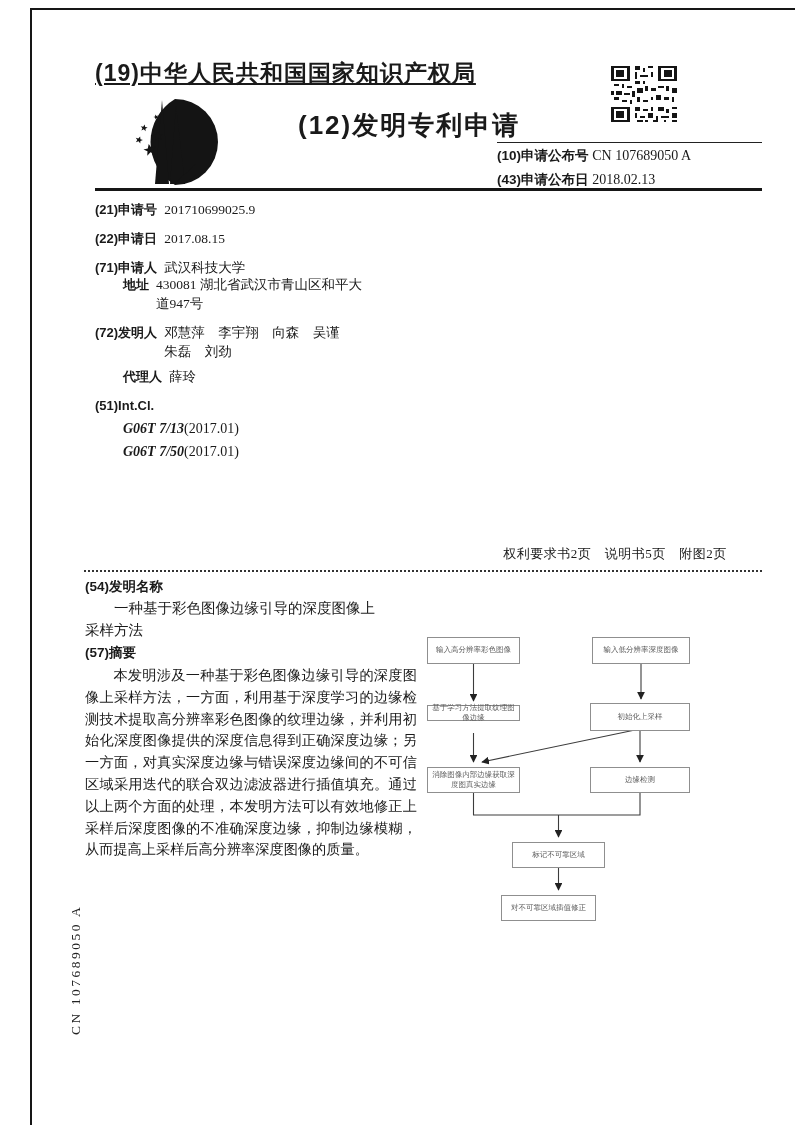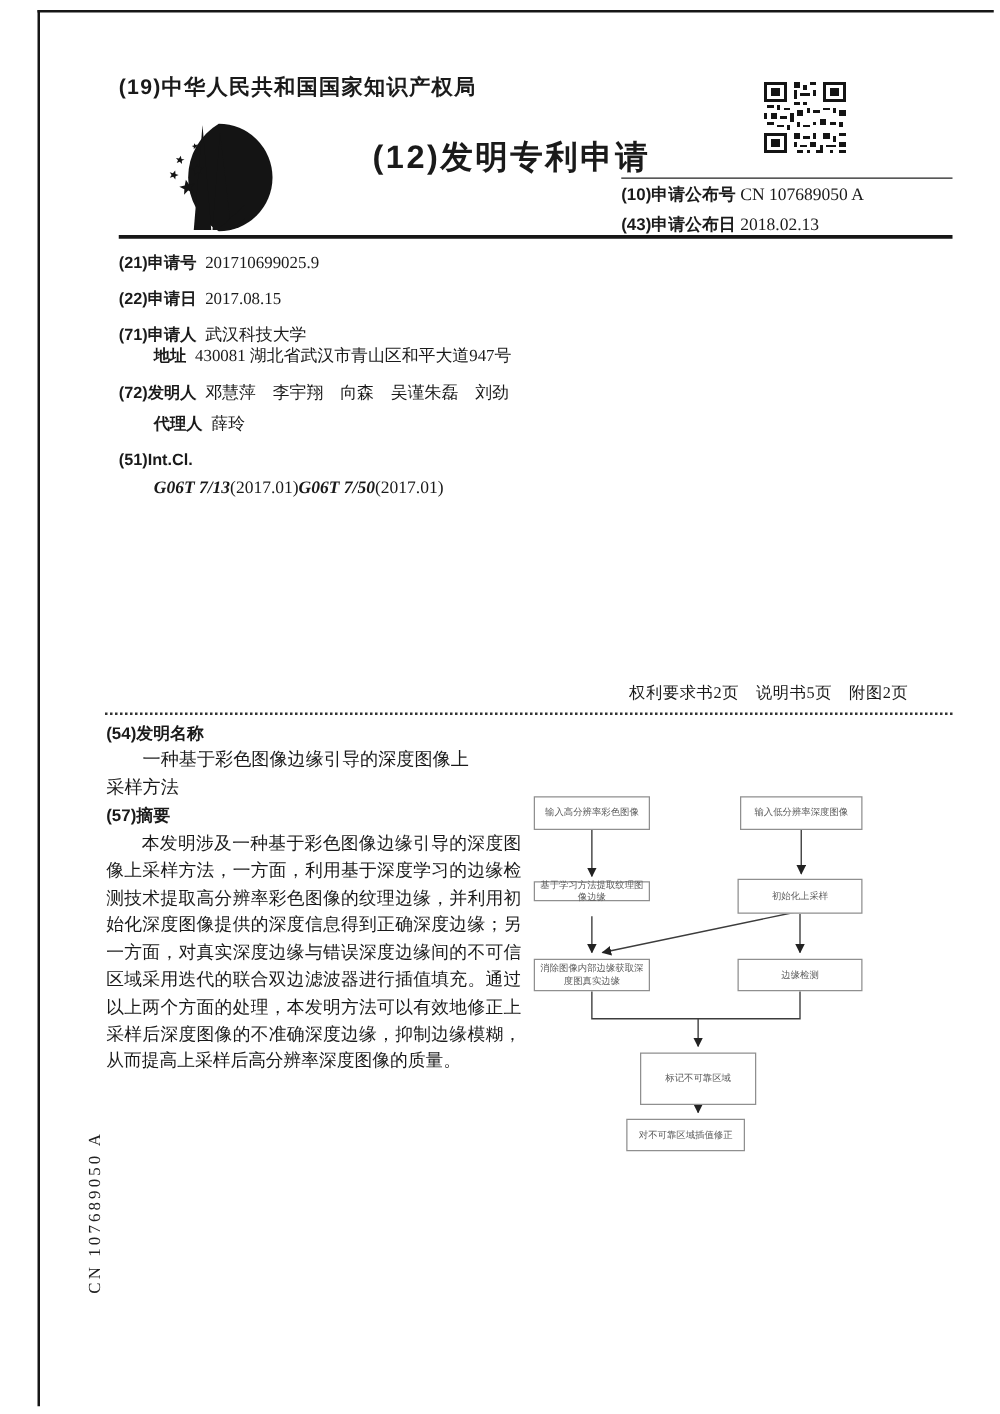--- a/index.html
+++ b/index.html
@@ -5,40 +5,40 @@
   * { box-sizing: border-box; }
   html,body { margin:0; padding:0; background:#ffffff; }
   .page {
     position:relative; width:800px; height:1131px; margin:0 auto;
     background:#ffffff; color:#1a1a1a; overflow:hidden;
     font-family:"Liberation Sans", sans-serif;
   }
   .frame-top { position:absolute; left:30px; top:8px; width:765px; height:2px; background:#161616; }
   .frame-left { position:absolute; left:30px; top:8px; width:2px; height:1117px; background:#161616; }
 
-  .office { position:absolute; left:95px; top:58px; font-size:17px; font-weight:600; letter-spacing:1px; }
+  .office { position:absolute; left:95px; top:58px; font-size:23px; font-weight:600; letter-spacing:1px;text-decoration:underline; }
   .logo { position:absolute; left:112px; top:96px; }
   .doc-type { position:absolute; left:298px; top:108px; font-size:26px; font-weight:600; letter-spacing:2px; }
   .qr { position:absolute; left:606px; top:61px; }
 
   .pub-rule { position:absolute; left:497px; top:142px; width:265px; height:1px; background:#222; }
   .pub-line { position:absolute; left:497px; white-space:nowrap; font-size:13.5px; }
   .pub-line .plbl { font-weight:700; }
   .pub-line .pval { font-family:"Liberation Serif", serif; font-size:14px; }
   .pub-no { top:147px; }
   .pub-date { top:171px; }
   .rule-main { position:absolute; left:95px; top:188px; width:667px; height:2.5px; background:#161616; }
 
   .biblio { position:absolute; left:95px; top:200px; width:365px; }
   .b-row { display:flex; gap:7px; line-height:19px; margin-bottom:10px; }
   .lbl { font-weight:700; font-size:13px; white-space:nowrap; }
   .val { font-family:"Liberation Serif", serif; font-size:13.5px; }
   .sub { padding-left:28px; margin-top:-4px; }
   .sub2 { padding-left:0; }
-  .wrapcol { display:flex; }
+  .wrapcol { display:flex; flex-direction:column; }
   .mb0 { margin-bottom:2px; }
   .intcl-val { font-family:"Liberation Serif", serif; font-style:italic; font-weight:700; font-size:14px; line-height:23px; }
   .intcl-year { font-style:normal; font-weight:400; }
 
   .pages-info { position:absolute; left:430px; top:545px; width:370px; text-align:center;
     font-family:"Liberation Serif", serif; font-size:13px; letter-spacing:0.5px; }
 
   .dot-rule { position:absolute; left:84px; top:570px; width:678px; border-top:2px dotted #333; }
 
   .leftcol { position:absolute; left:85px; top:577px; width:332px; }
@@ -193,19 +193,19 @@
         <line x1="143.5" y1="185" x2="143.5" y2="207" marker-end="url(#ah)"></line>
         <line x1="143.5" y1="238" x2="143.5" y2="260" marker-end="url(#ah)"></line>
       </g>
     </svg>
     <div class="fnode" style="left:12px; top:7px; width:93px; height:27px;">输入高分辨率彩色图像</div>
     <div class="fnode" style="left:177px; top:7px; width:98px; height:27px;">输入低分辨率深度图像</div>
     <div class="fnode" style="left:12px; top:75px; width:93px; height:16px;">基于学习方法提取纹理图像边缘</div>
     <div class="fnode" style="left:175px; top:73px; width:100px; height:28px;">初始化上采样</div>
     <div class="fnode" style="left:12px; top:137px; width:93px; height:26px;">消除图像内部边缘获取深度图真实边缘</div>
     <div class="fnode" style="left:175px; top:137px; width:100px; height:26px;">边缘检测</div>
-    <div class="fnode" style="left:97px; top:212px; width:93px; height:42px;">标记不可靠区域</div>
+    <div class="fnode" style="left:97px; top:212px; width:93px; height:26px;">标记不可靠区域</div>
     <div class="fnode" style="left:86px; top:265px; width:95px; height:26px;">对不可靠区域插值修正</div>
   </div>
 
   <div class="side-code">CN 107689050 A</div>
 
 </div>
 
 </body></html>

